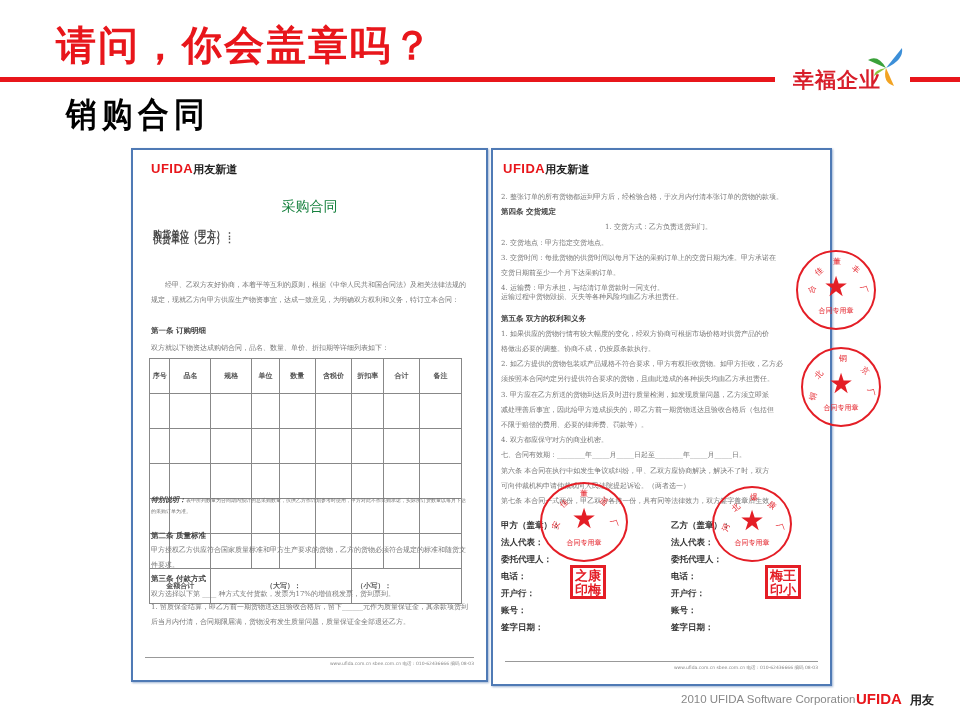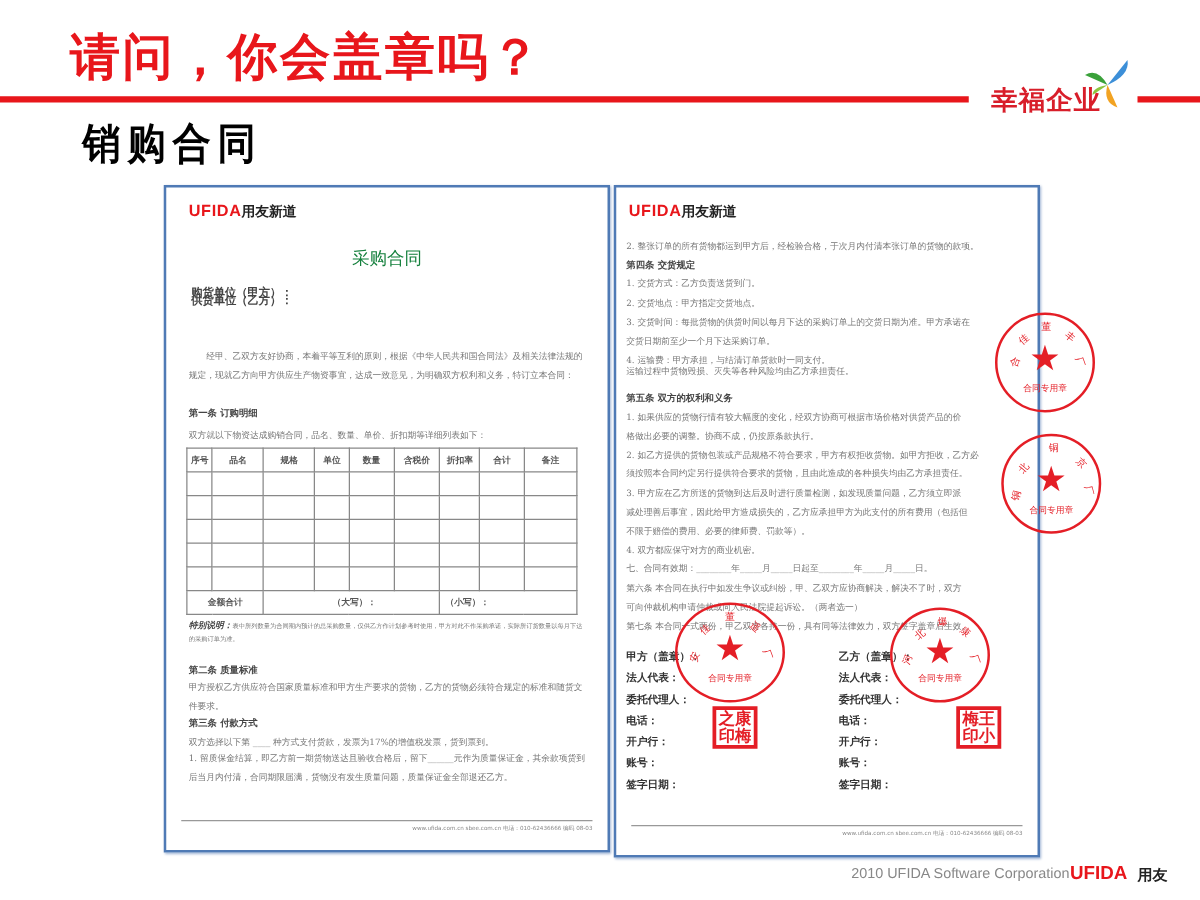--- a/index.html
+++ b/index.html
@@ -19,21 +19,21 @@
   .ufida-logo .en { color: #e8161b; font-family: "Liberation Sans", sans-serif; font-size: 13px; letter-spacing: 0.5px; }
   .ufida-logo .cn { color: #222; font-size: 11px; }
 
   .doc-title { position: absolute; left: 0; width: 100%; top: 48px; text-align: center; font-size: 14px; font-family: "DejaVu Serif", serif; color: #15803d; }
   .party { position: absolute; left: 20px; font-size: 9px; font-weight: bold; color: #444; font-family: "DejaVu Serif", serif; }
   .para { position: absolute; left: 18px; right: 16px; font-size: 7px; line-height: 15px; color: #777; font-family: "DejaVu Serif", serif; }
   .heading { position: absolute; left: 18px; font-size: 7.5px; font-weight: bold; color: #444; font-family: "DejaVu Serif", serif; }
   .line { position: absolute; left: 18px; right: 14px; font-size: 7px; color: #777; font-family: "DejaVu Serif", serif; white-space: nowrap; overflow: hidden; }
 
   table.order { position: absolute; left: 16px; top: 208px; width: 313px; border-collapse: collapse; font-size: 7px; color: #555; font-family: "DejaVu Serif", serif; }
-  table.order td, table.order th { border: 1px solid #888; height: 19px; text-align: center; font-weight: bold; }
+  table.order td, table.order th { border: 1px solid #888; height: 35px; text-align: center; font-weight: bold; }
   table.order { border: 1.5px solid #666; }
 
   .page-footer { position: absolute; left: 12px; right: 12px; bottom: 14px; border-top: 1px solid #999; padding-top: 3px; text-align: right; font-size: 4.5px; color: #888; }
 
   .sign-label { position: absolute; font-size: 8.5px; font-weight: bold; color: #333; font-family: "DejaVu Serif", serif; }
 
   .seal { position: absolute; border: 2px solid #e41e26; border-radius: 50%; }
   .seal .star { position: absolute; left: 50%; top: 46%; transform: translate(-50%,-50%); color: #e41e26; font-size: 28px; line-height: 1; }
   .seal .seal-text { position: absolute; left: 0; width: 100%; bottom: 12px; text-align: center; font-size: 7px; color: #e41e26; }
   .seal .arc { position: absolute; color: #e41e26; font-size: 8px; }
@@ -157,33 +157,33 @@
   <div class="page-footer">www.ufida.com.cn    sbee.com.cn    电话：010-62436666    编码 08-03</div>
 </div>
 
 <div class="page page-right">
   <div class="ufida-logo" style="left:10px;">
     <span class="en">UFIDA</span><span class="cn">用友新道</span>
   </div>
   <div id="right-lines">
       <div class="line" style="top: 42px; left: 8px;">2. 整张订单的所有货物都运到甲方后，经检验合格，于次月内付清本张订单的货物的款项。</div>
       <div class="heading" style="top: 57.2px; left: 8px;">第四条  交货规定</div>
-      <div class="line" style="top: 72.4px; left: 8px;">1. 交货方式：乙方负责送货到门。</div>
+      <div class="line" style="top: 72.4px; left: 8px; text-align: center;">1. 交货方式：乙方负责送货到门。</div>
       <div class="line" style="top: 87.6px; left: 8px;">2. 交货地点：甲方指定交货地点。</div>
       <div class="line" style="top: 102.8px; left: 8px;">3. 交货时间：每批货物的供货时间以每月下达的采购订单上的交货日期为准。甲方承诺在</div>
       <div class="line" style="top: 118px; left: 8px;">交货日期前至少一个月下达采购订单。</div>
       <div class="line" style="top: 133.2px; left: 8px;">4. 运输费：甲方承担，与结清订单货款时一同支付。</div>
       <div class="line" style="top: 142px; left: 8px;">运输过程中货物毁损、灭失等各种风险均由乙方承担责任。</div>
       <div class="heading" style="top: 163.6px; left: 8px;">第五条  双方的权利和义务</div>
       <div class="line" style="top: 178.8px; left: 8px;">1. 如果供应的货物行情有较大幅度的变化，经双方协商可根据市场价格对供货产品的价</div>
       <div class="line" style="top: 194px; left: 8px;">格做出必要的调整。协商不成，仍按原条款执行。</div>
       <div class="line" style="top: 209.2px; left: 8px;">2. 如乙方提供的货物包装或产品规格不符合要求，甲方有权拒收货物。如甲方拒收，乙方必</div>
       <div class="line" style="top: 224.4px; left: 8px;">须按照本合同约定另行提供符合要求的货物，且由此造成的各种损失均由乙方承担责任。</div>
       <div class="line" style="top: 239.6px; left: 8px;">3. 甲方应在乙方所送的货物到达后及时进行质量检测，如发现质量问题，乙方须立即派</div>
-      <div class="line" style="top: 254.8px; left: 8px;">减处理善后事宜，因此给甲方造成损失的，乙方应承担甲方为此支付的所有费用（包括但</div>
+      <div class="line" style="top: 254.8px; left: 8px;">减处理善后事宜，因此给甲方造成损失的，即乙方前一期货物送达且验收合格后（包括但</div>
       <div class="line" style="top: 270px; left: 8px;">不限于赔偿的费用、必要的律师费、罚款等）。</div>
       <div class="line" style="top: 285.2px; left: 8px;">4. 双方都应保守对方的商业机密。</div>
       <div class="line" style="top: 300.4px; left: 8px;">七、合同有效期：________年_____月_____日起至________年_____月_____日。</div>
       <div class="line" style="top: 315.6px; left: 8px;">第六条  本合同在执行中如发生争议或纠纷，甲、乙双方应协商解决，解决不了时，双方</div>
       <div class="line" style="top: 330.8px; left: 8px;">可向仲裁机构申请仲裁或向人民法院提起诉讼。（两者选一）</div>
       <div class="line" style="top: 346px; left: 8px;">第七条  本合同一式两份，甲乙双方各持一份，具有同等法律效力，双方签字盖章后生效。</div>
     </div>
 
   <div>
     <div class="sign-label" style="left:8px;top:370px;">甲方（盖章）：</div>

